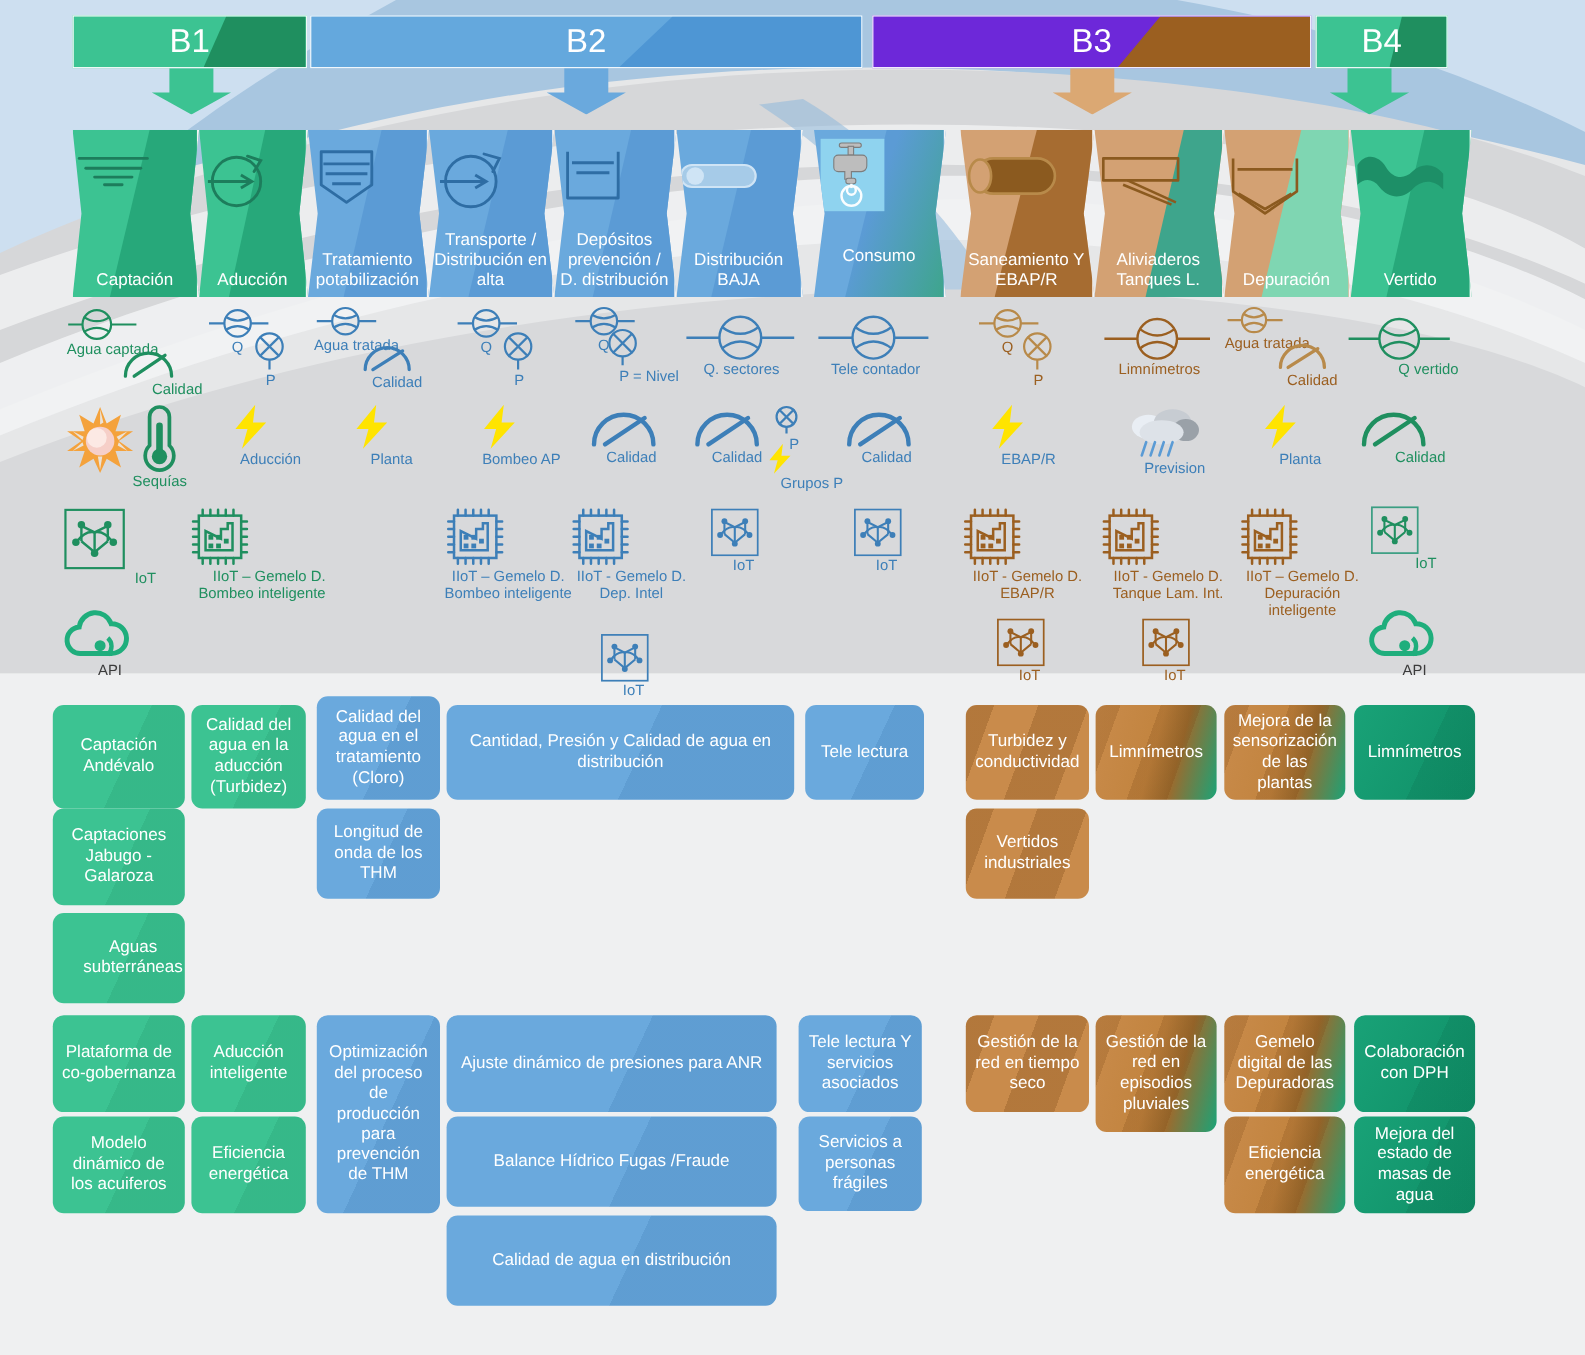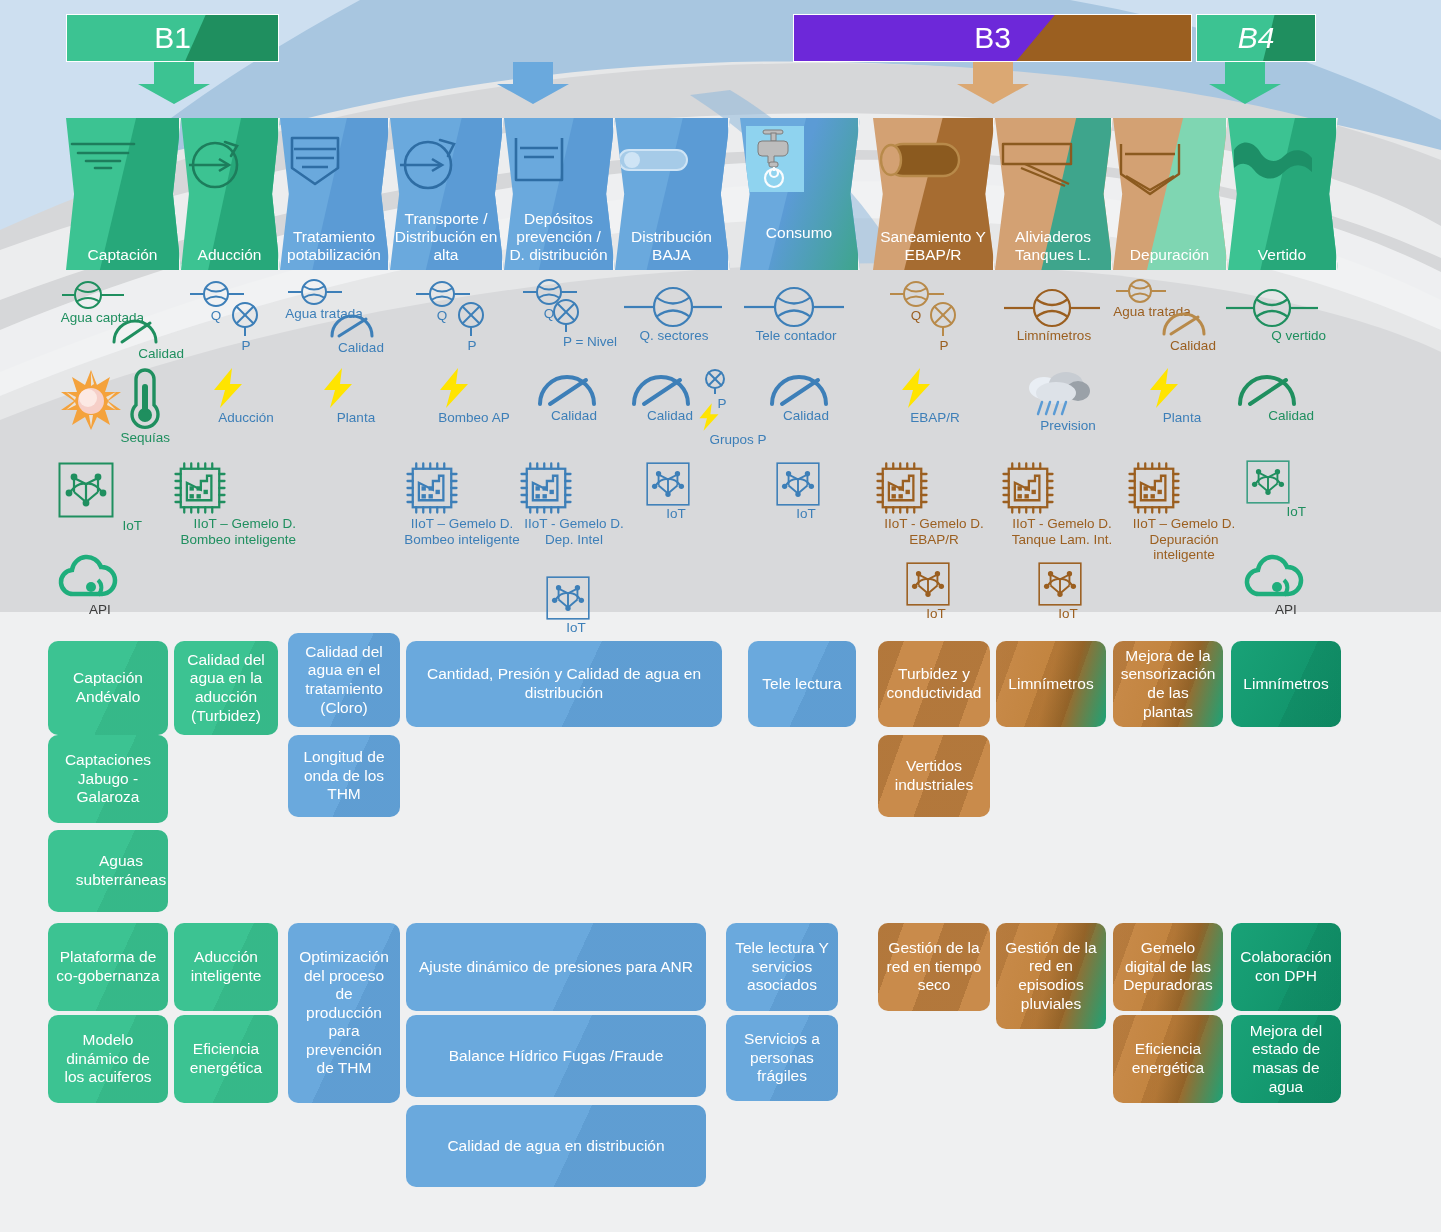--- a/index.html
+++ b/index.html
@@ -116,33 +116,37 @@
 
 <div id="band">
   <div class="bband b-green" style="left:66px;width:213px;">
     <div class="shade"></div>
     <span>B1</span>
   </div>
   <svg class="barrow" style="left:136px;" viewBox="0 0 76 42">
     <path d="M18,0 H58 V22 H74 L38,42 L2,22 H18 Z" fill="#3cc392"></path>
   </svg>
 
+  <div class="bband b-blue" style="left:282px;width:502px;">
+    <div class="shade"></div>
+    <span>B2</span>
+  </div>
   <svg class="barrow" style="left:495px;" viewBox="0 0 76 42">
     <path d="M18,0 H58 V22 H74 L38,42 L2,22 H18 Z" fill="#6aa9dd"></path>
   </svg>
 
   <div class="bband b-brown" style="left:793px;width:399px;">
     <div class="shade"></div>
     <span>B3</span>
   </div>
   <svg class="barrow" style="left:955px;" viewBox="0 0 76 42">
     <path d="M18,0 H58 V22 H74 L38,42 L2,22 H18 Z" fill="#dba873"></path>
   </svg>
 
-  <div class="bband b-green" style="left:1196px;width:120px;font-style:italic;">
+  <div class="bband b-green" style="left:1196px;width:120px;">
     <div class="shade"></div>
     <span>B4</span>
   </div>
   <svg class="barrow" style="left:1207px;" viewBox="0 0 76 42">
     <path d="M18,0 H58 V22 H74 L38,42 L2,22 H18 Z" fill="#3cc392"></path>
   </svg>
 </div>
 
 <div id="chevrons">
 
@@ -970,21 +974,21 @@
       <div class="ct">Calidad del agua en la aducción (Turbidez)</div>
     </div>
   <div class="card bl1" style="left:288px;top:633px;width:112px;height:94px;">
       <div class="gl"></div>
       <div class="ct">Calidad del agua en el tratamiento (Cloro)</div>
     </div>
   <div class="card bl1" style="left:406px;top:641px;width:316px;height:86px;">
       <div class="gl"></div>
       <div class="ct">Cantidad, Presión y Calidad de agua en distribución</div>
     </div>
-  <div class="card bl1" style="left:748px;top:641px;width:108px;height:86px;">
+  <div class="card bl1" style="left:732px;top:641px;width:108px;height:86px;">
       <div class="gl"></div>
       <div class="ct">Tele lectura</div>
     </div>
   <div class="card br1" style="left:878px;top:641px;width:112px;height:86px;">
       <div class="gl"></div>
       <div class="ct">Turbidez y conductividad</div>
     </div>
   <div class="card brg" style="left:996px;top:641px;width:110px;height:86px;">
       <div class="gl"></div>
       <div class="ct">Limnímetros</div>

